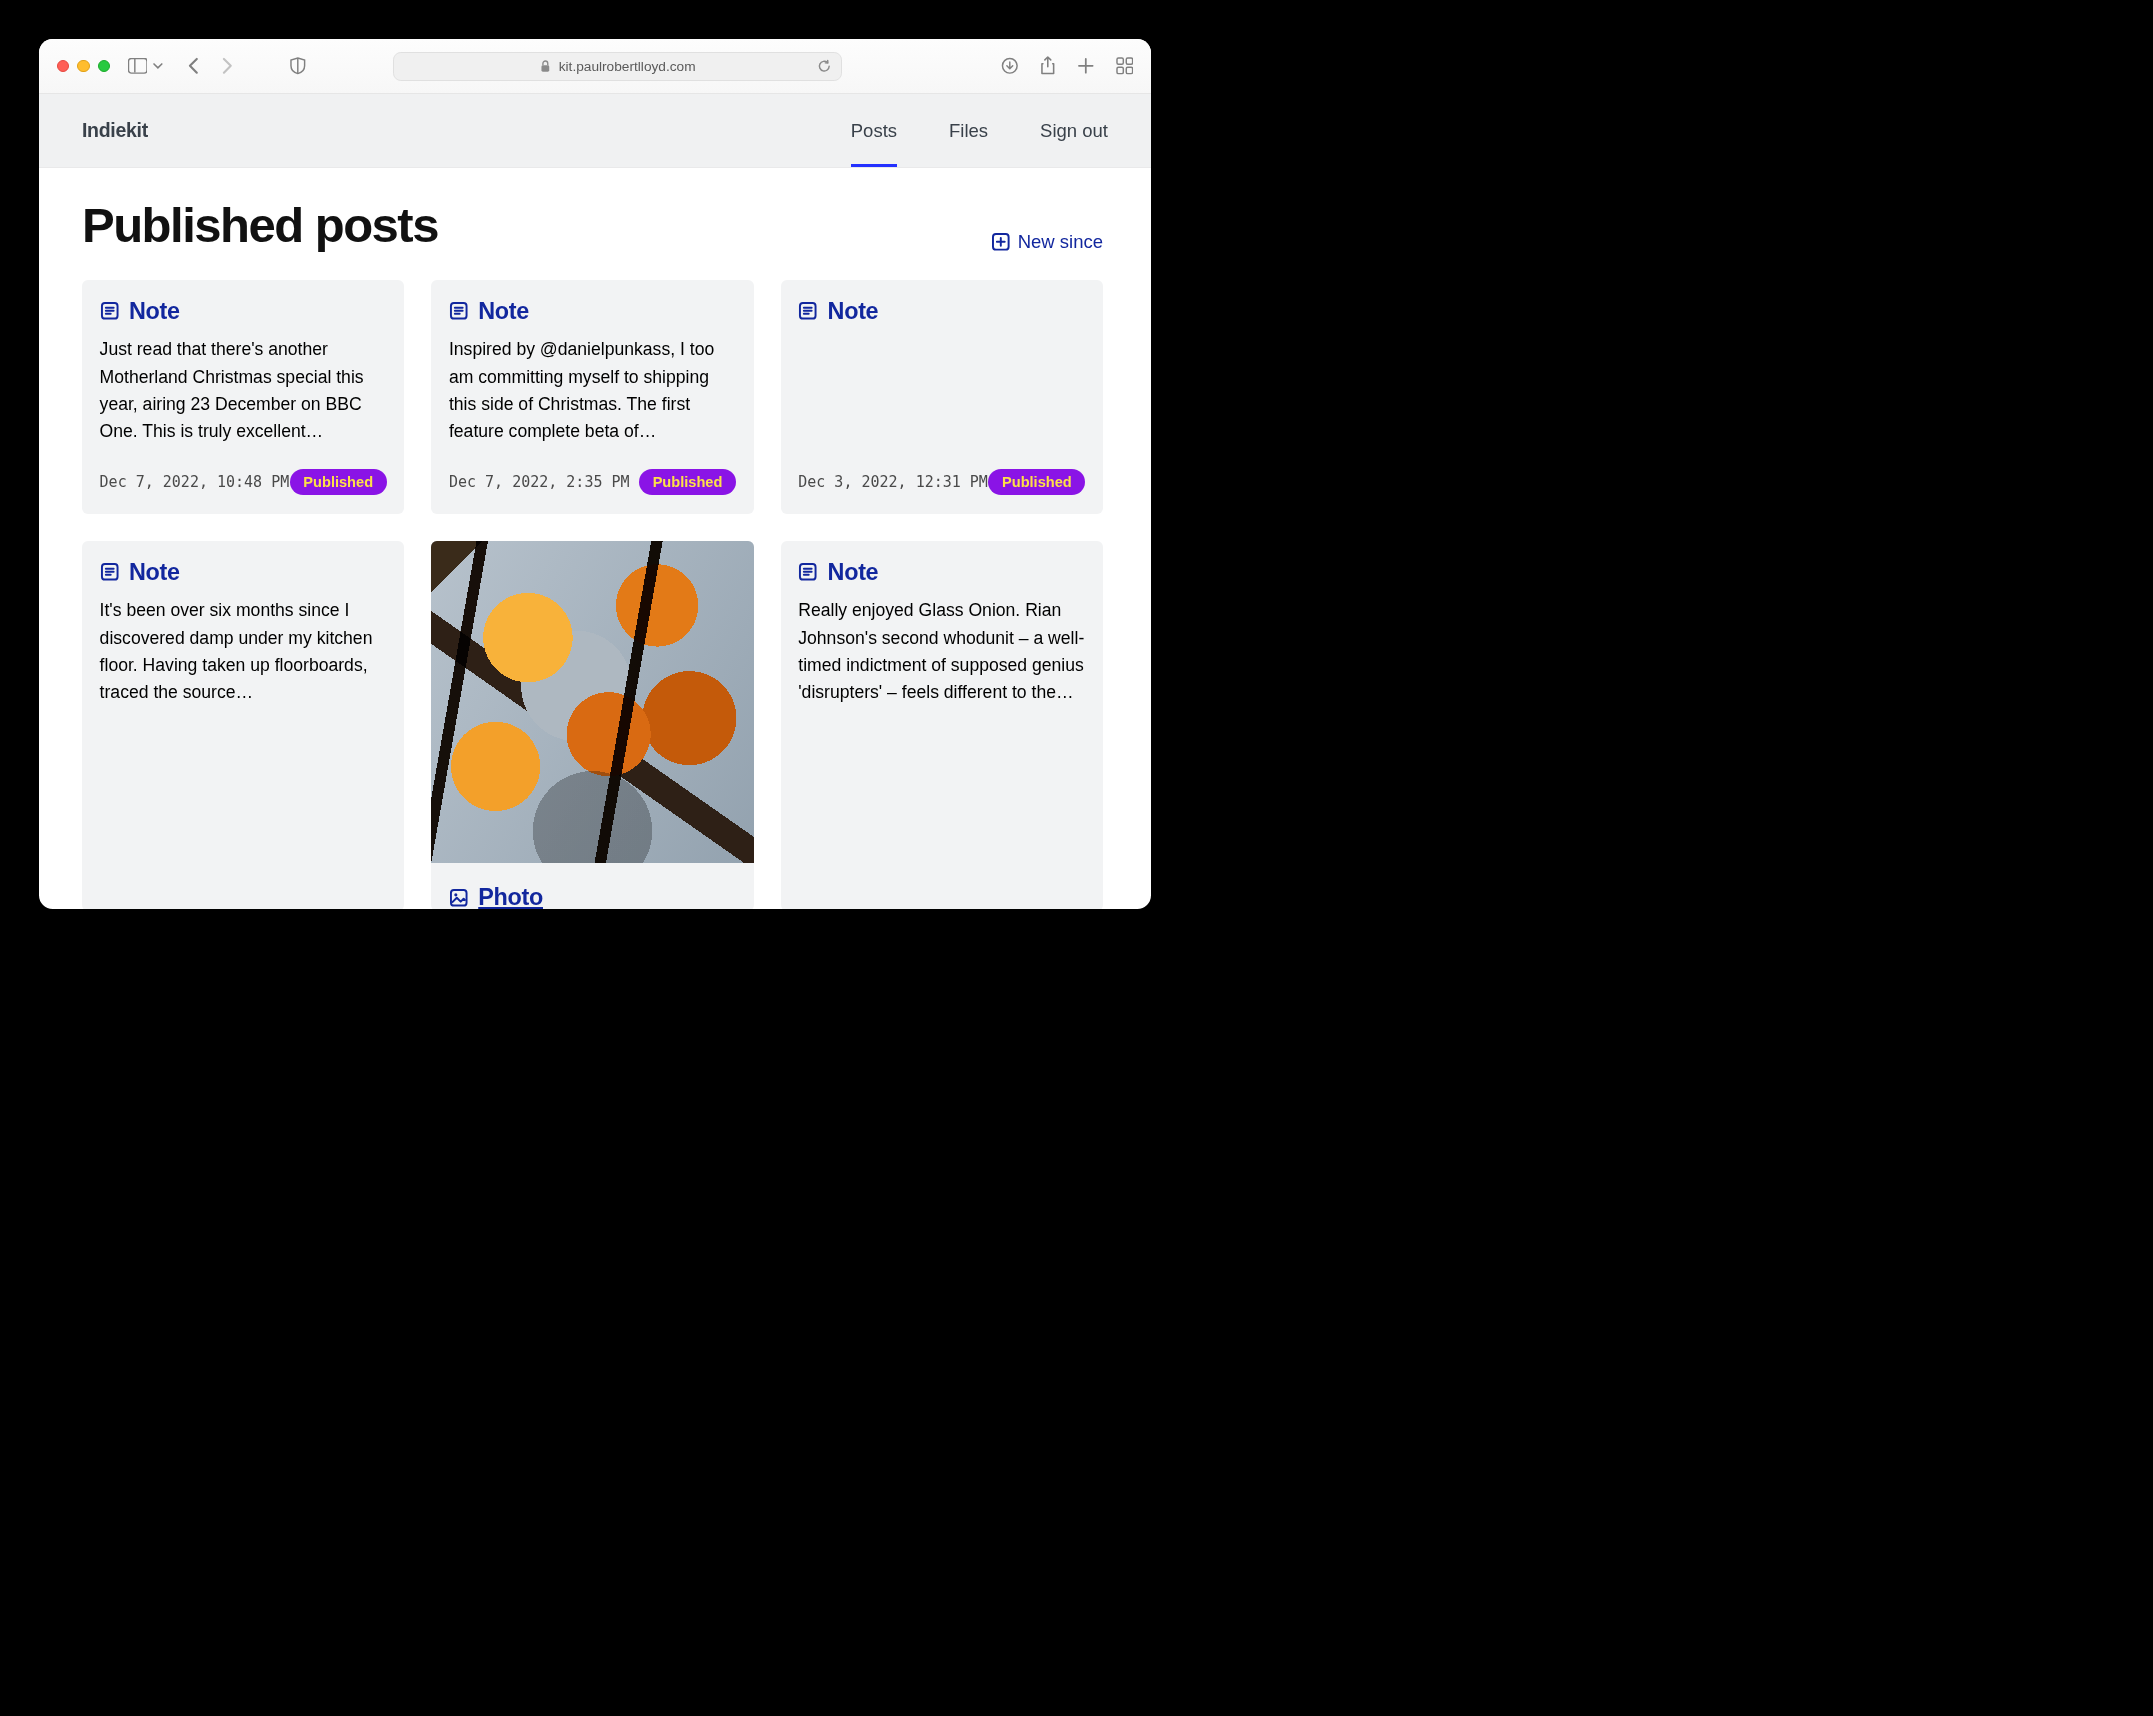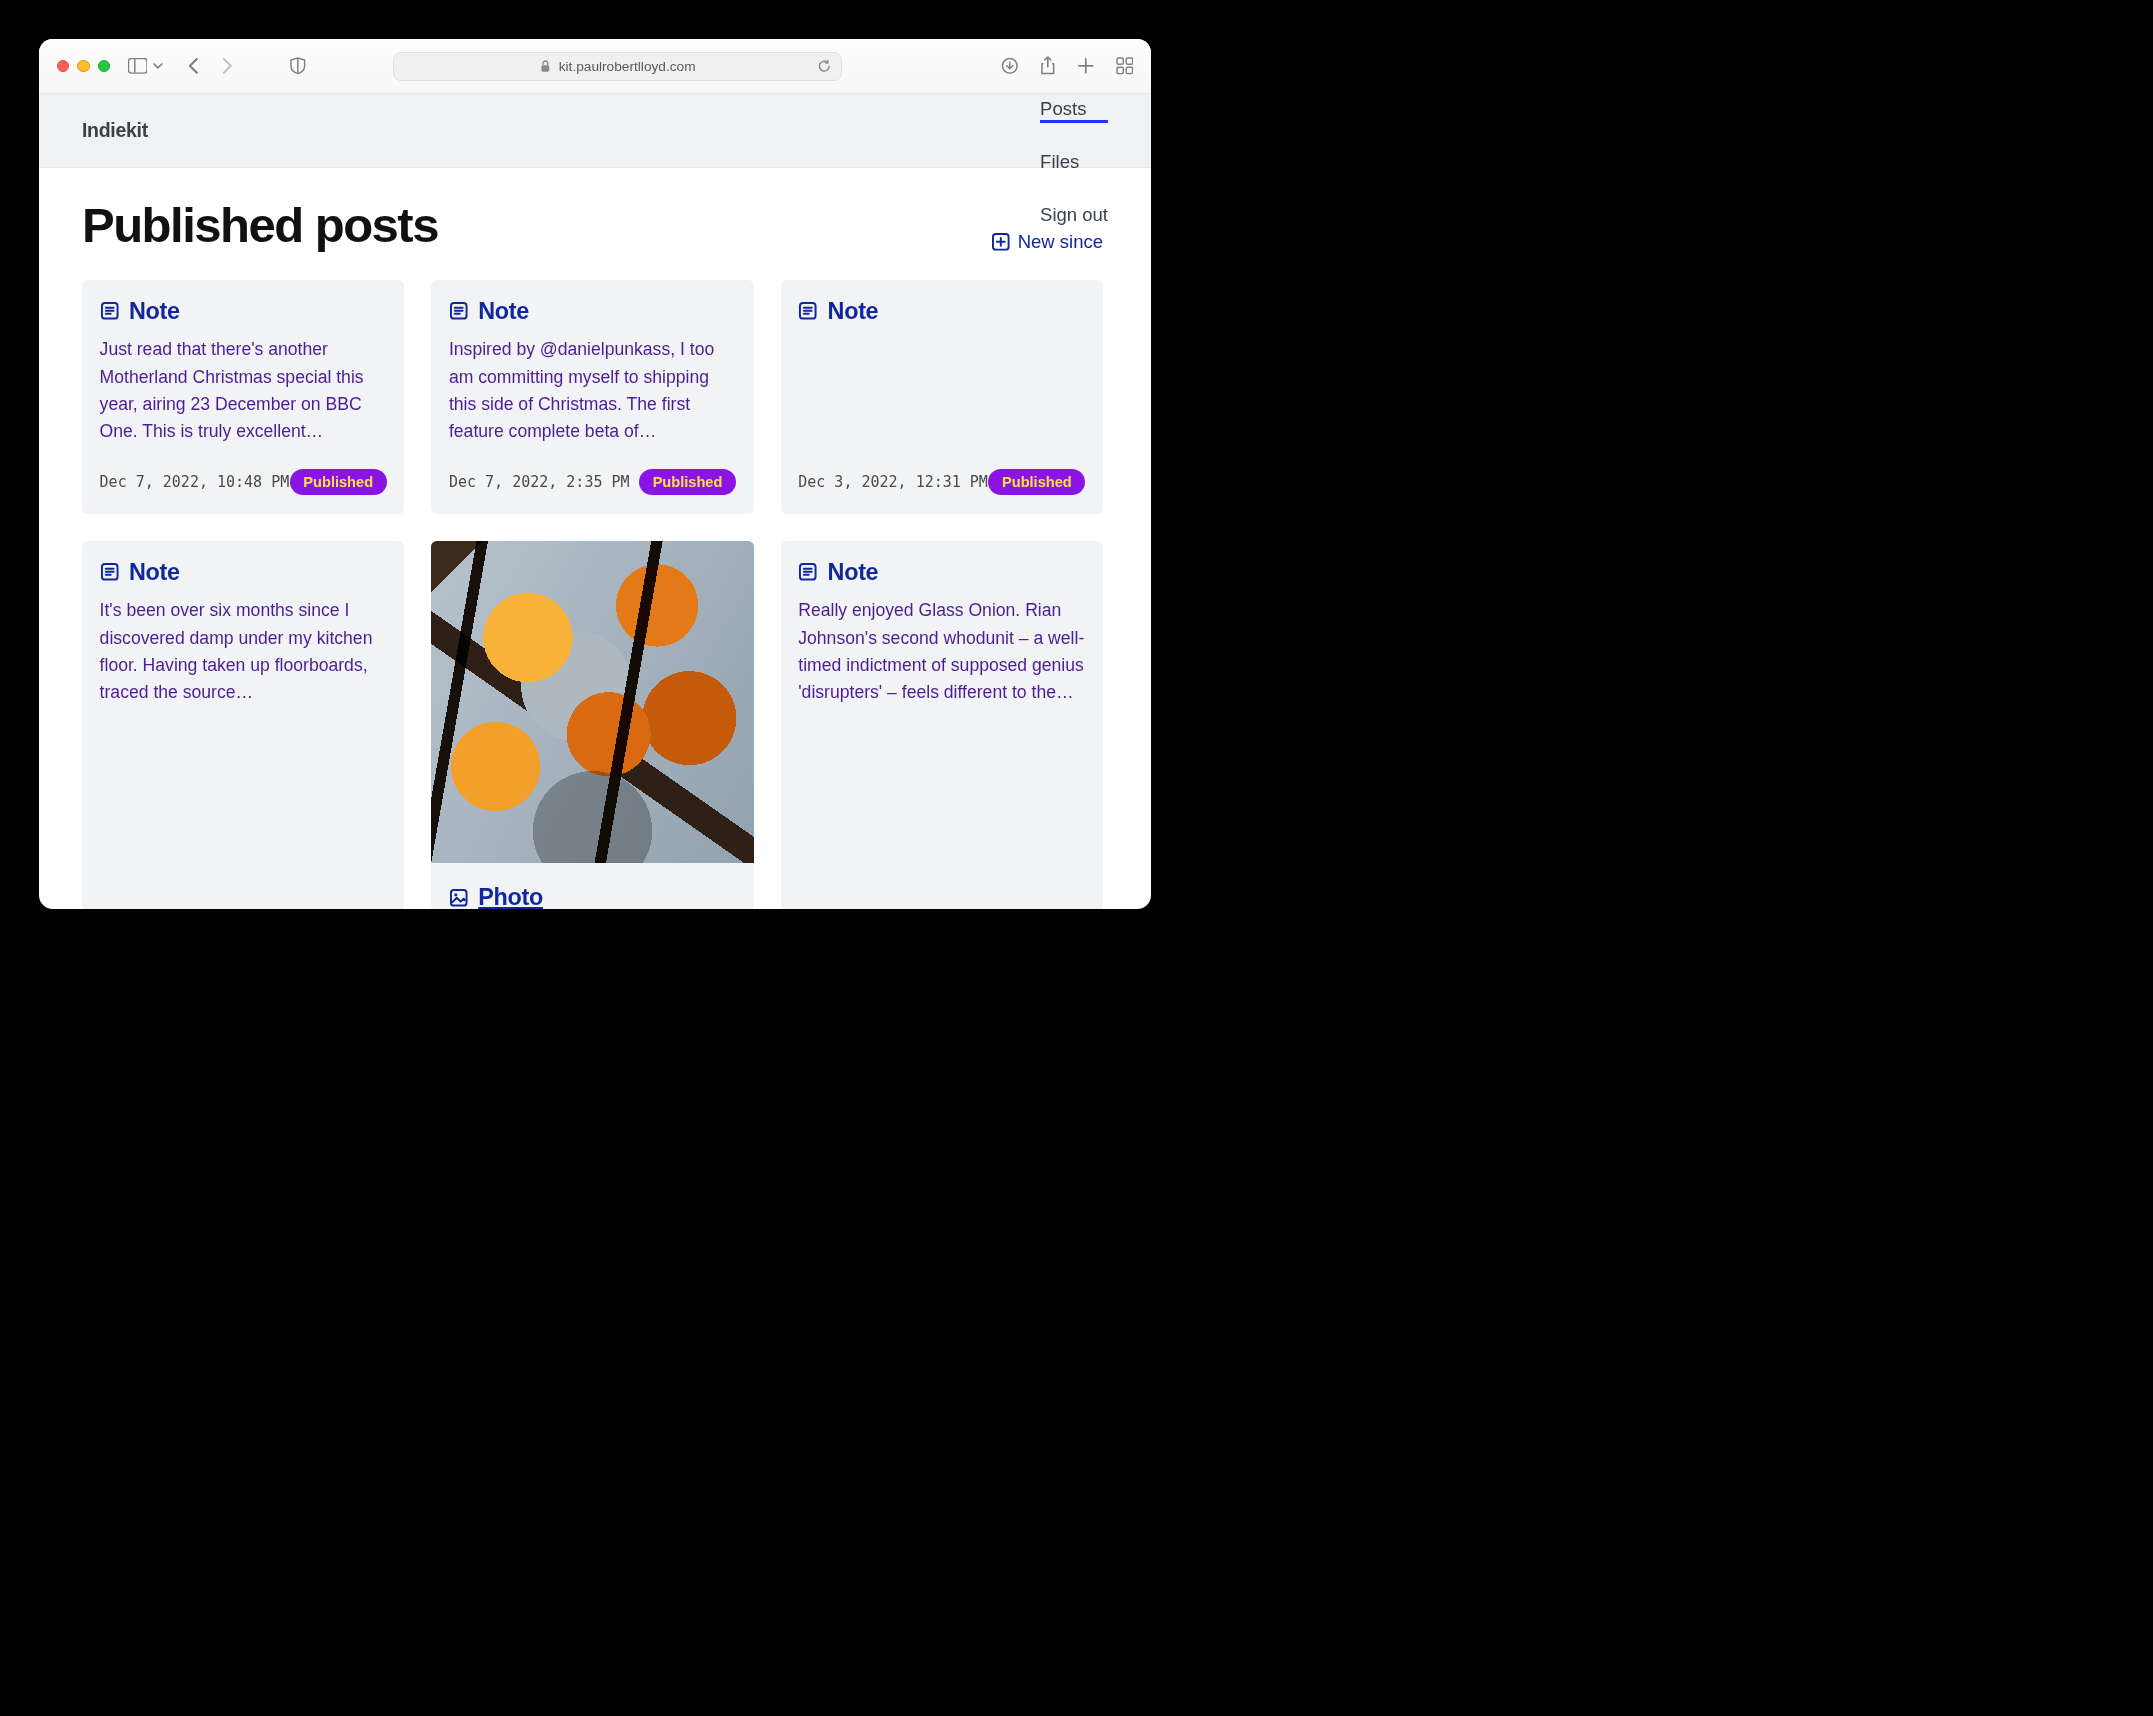--- a/index.html
+++ b/index.html
@@ -71,21 +71,21 @@
     padding: 0 43px;
     height: 74px;
     flex: none;
   }
   .brand {
     font-weight: 800;
     font-size: 19.5px;
     color:#39414a;
     letter-spacing: -0.3px;
   }
-  .nav { margin-left:auto; display:flex; gap:24px; height:100%;flex-direction:column; }
+  .nav { margin-left:auto; display:flex; gap:52px; height:100%; }
   .nav a {
     display:flex; align-items:center; height:100%;
     color:#39414a; font-size:18.5px; text-decoration:none; font-weight:450;
     border-bottom: 3.9px solid transparent; padding-top:3.9px;
   }
   .nav a.active { border-bottom-color:#2431ff; }
 
   
   .content {
     flex:1; overflow:hidden; padding: 29px 48px 0 43px;
@@ -113,21 +113,21 @@
     padding: 17.6px 17.6px 19.5px 17.6px;
     display:flex; flex-direction:column; gap:11.7px;
     min-height: 234px;
   }
   .card.photo { padding:0; overflow:hidden; }
   .card-head { display:flex; align-items:center; gap:9.8px; color:#12279e; }
   .card-type {
     font-size:23.4px; font-weight:800; color:#12279e; letter-spacing:-0.3px;
   }
   .card-body {
-    font-size:17.6px; line-height:1.55; color:#4c1d95;
+    font-size:17.6px; line-height:1.55; color:#000000;
   }
   .card-foot { margin-top:auto; display:flex; align-items:center; justify-content:space-between; }
   .timestamp {
     font-family: ui-monospace, SFMono-Regular, Menlo, Consolas, monospace;
     font-size: 15px; color:#4a4a4a;
   }
   .badge {
     background:#8a14e6;
     color:#fde047;
     padding:4.9px 13.7px;

